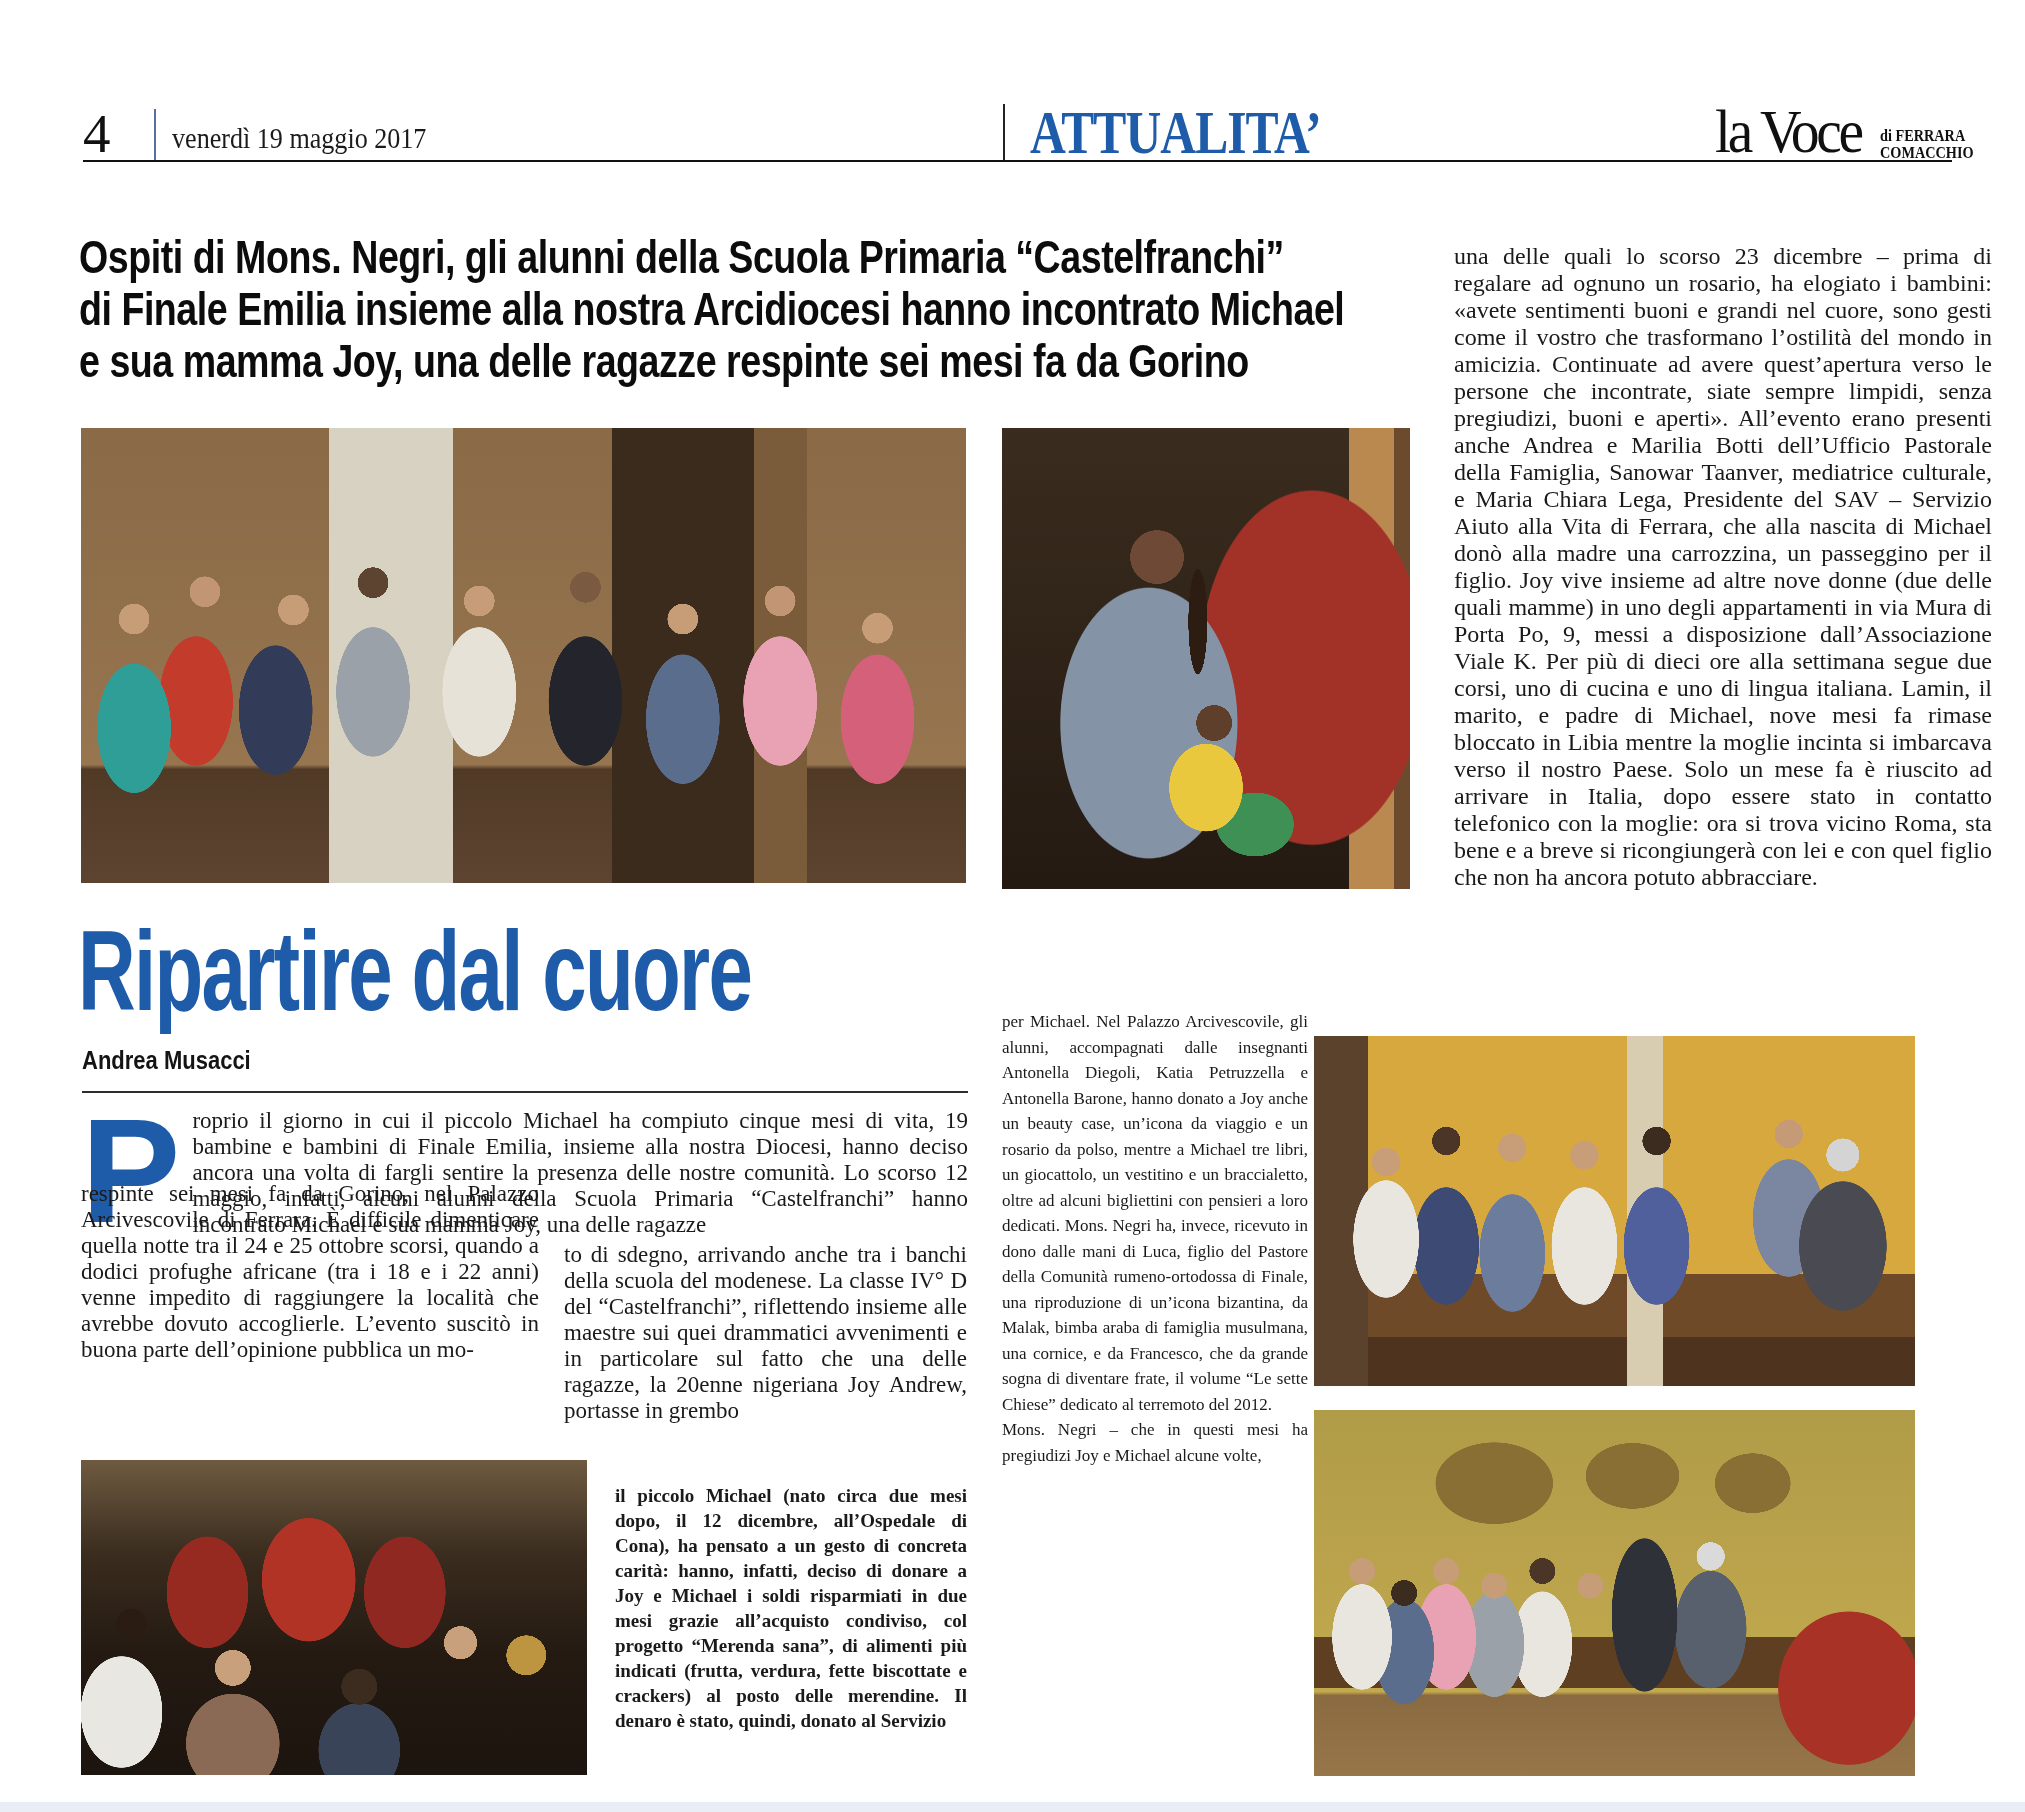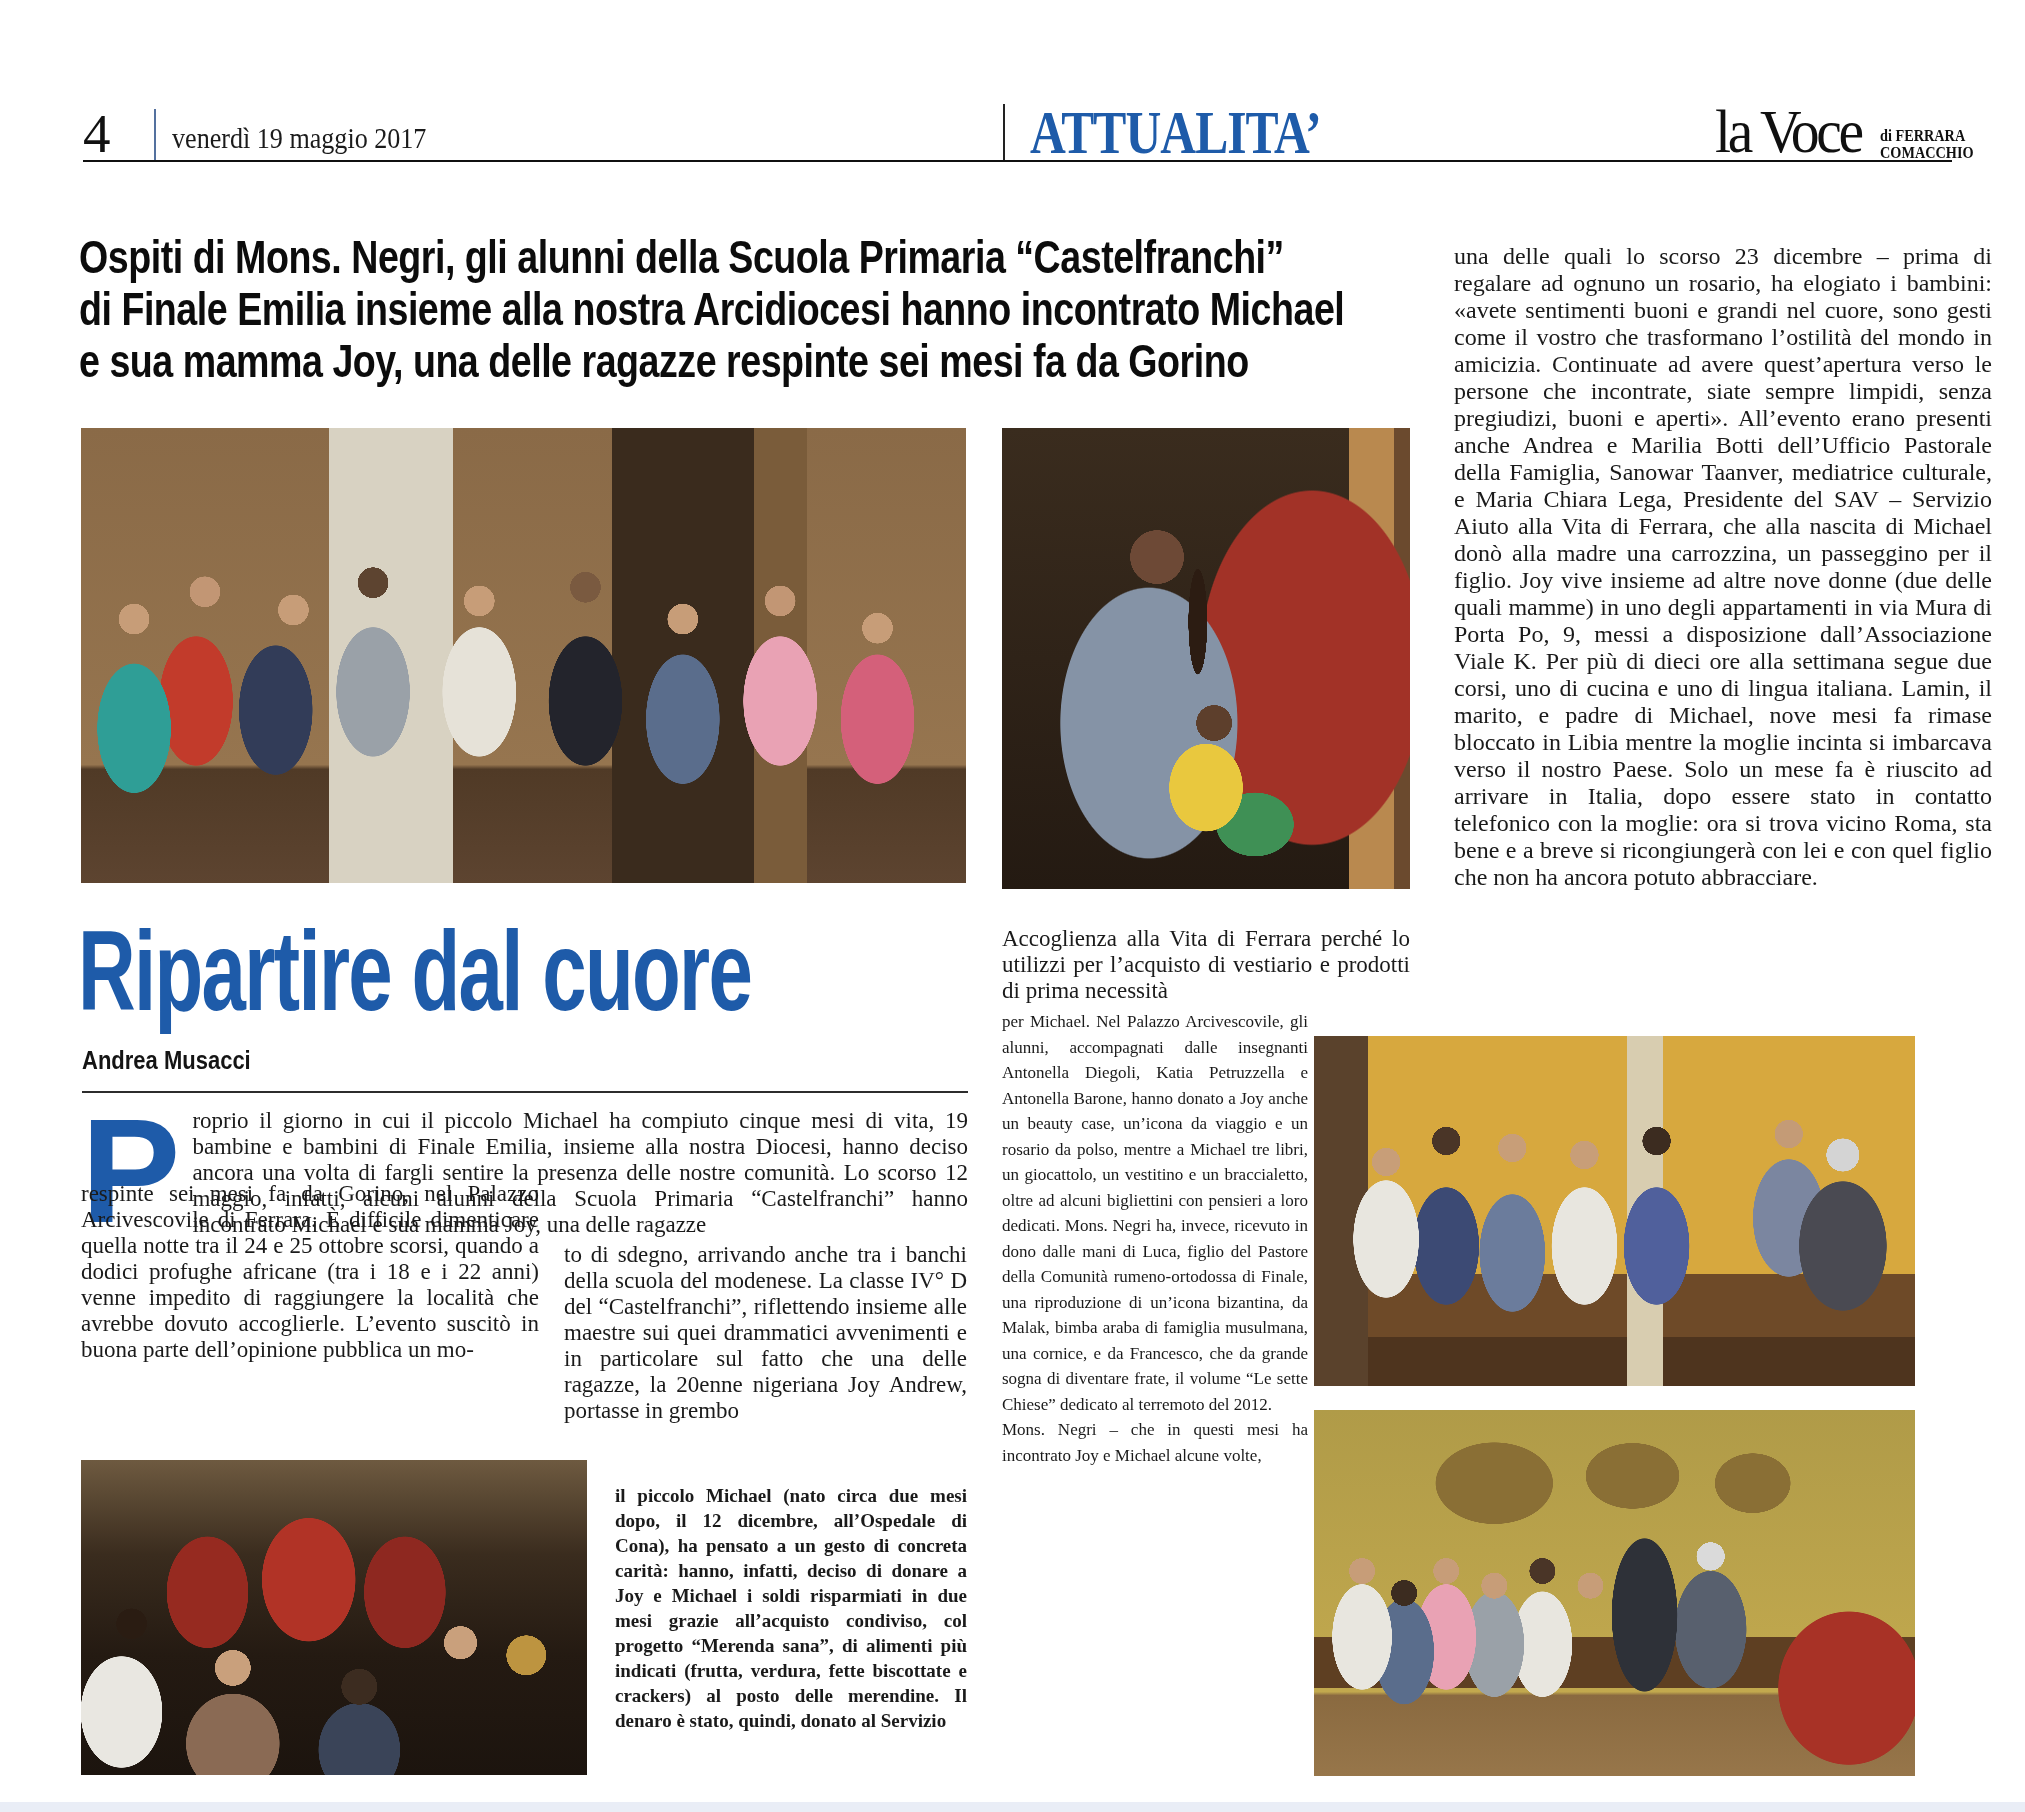--- a/index.html
+++ b/index.html
@@ -179,22 +179,21 @@
   <div class="abs article-title accent" style="color: rgb(30, 91, 169);">Ripartire dal cuore</div>
   <div class="abs article-author">Andrea Musacci</div>
   <div class="abs author-rule"></div>
 
   <div class="abs body-text lead">
     <span class="drop-cap accent" style="color: rgb(30, 91, 169);">P</span><span>roprio il giorno in cui il piccolo Michael ha compiuto cinque mesi di vita, 19 bambine e bambini di Finale Emilia, insieme alla nostra Diocesi, hanno deciso ancora una volta di fargli sentire la presenza delle nostre comunità. Lo scorso 12 maggio, infatti, alcuni alunni della Scuola Primaria “Castelfranchi” hanno incontrato Michael e sua mamma Joy, una delle ragazze</span>
   </div>
   <div class="abs body-text col1">respinte sei mesi fa da Gorino, nel Palazzo Arcivescovile di Ferrara. È difficile dimenticare quella notte tra il 24 e 25 ottobre scorsi, quando a dodici profughe africane (tra i 18 e i 22 anni) venne impedito di raggiungere la località che avrebbe dovuto accoglierle. L’evento suscitò in buona parte dell’opinione pubblica un mo-</div>
   <div class="abs body-text col2-top">to di sdegno, arrivando anche tra i banchi della scuola del modenese. La classe IV° D del “Castelfranchi”, riflettendo insieme alle maestre sui quei drammatici avvenimenti e in particolare sul fatto che una delle ragazze, la 20enne nigeriana Joy Andrew, portasse in grembo</div>
   <div class="abs body-text col2-bottom">il piccolo Michael (nato circa due mesi dopo, il 12 dicembre, all’Ospedale di Cona), ha pensato a un gesto di concreta carità: hanno, infatti, deciso di donare a Joy e Michael i soldi risparmiati in due mesi grazie all’acquisto condiviso, col progetto “Merenda sana”, di alimenti più indicati (frutta, verdura, fette biscottate e crackers) al posto delle merendine. Il denaro è stato, quindi, donato al Servizio</div>
-  <div class="abs body-text col3-intro">Accoglienza alla Vita di Ferrara perché lo utilizzi per l’acquisto di vestiario e prodotti di prima necessità</div>
   <div class="abs body-text col3-main">
     <p>per Michael. Nel Palazzo Arcivescovile, gli alunni, accompagnati dalle insegnanti Antonella Diegoli, Katia Petruzzella e Antonella Barone, hanno donato a Joy anche un beauty case, un’icona da viaggio e un rosario da polso, mentre a Michael tre libri, un giocattolo, un vestitino e un braccialetto, oltre ad alcuni bigliettini con pensieri a loro dedicati. Mons. Negri ha, invece, ricevuto in dono dalle mani di Luca, figlio del Pastore della Comunità rumeno-ortodossa di Finale, una riproduzione di un’icona bizantina, da Malak, bimba araba di famiglia musulmana, una cornice, e da Francesco, che da grande sogna di diventare frate, il volume “Le sette Chiese” dedicato al terremoto del 2012.</p>
-    <p>Mons. Negri – che in questi mesi ha incontrato Joy e Michael alcune volte,</p>
+    <p>Mons. Negri – che in questi mesi ha pregiudizi Joy e Michael alcune volte,</p>
   </div>
   <div class="abs body-text col4">una delle quali lo scorso 23 dicembre – prima di regalare ad ognuno un rosario, ha elogiato i bambini: «avete sentimenti buoni e grandi nel cuore, sono gesti come il vostro che trasformano l’ostilità del mondo in amicizia. Continuate ad avere quest’apertura verso le persone che incontrate, siate sempre limpidi, senza pregiudizi, buoni e aperti».  All’evento erano presenti anche Andrea e Marilia Botti dell’Ufficio Pastorale della Famiglia, Sanowar Taanver, mediatrice culturale, e Maria Chiara Lega, Presidente del SAV – Servizio Aiuto alla Vita di Ferrara, che alla nascita di Michael donò alla madre una carrozzina, un passeggino per il figlio. Joy vive insieme ad altre nove donne (due delle quali mamme) in uno degli appartamenti in via Mura di Porta Po, 9, messi a disposizione dall’Associazione Viale K. Per più di dieci ore alla settimana segue due corsi, uno di cucina e uno di lingua italiana. Lamin, il marito, e padre di Michael, nove mesi fa rimase bloccato in Libia mentre la moglie incinta si imbarcava verso il nostro Paese. Solo un mese fa è riuscito ad arrivare in Italia, dopo essere stato in contatto telefonico con la moglie: ora si trova vicino Roma, sta bene e a breve si ricongiungerà con lei e con quel figlio che non ha ancora potuto abbracciare.</div>
 
   <div class="abs bottom-bar"></div>
 </div>
 
 
 </body></html>

